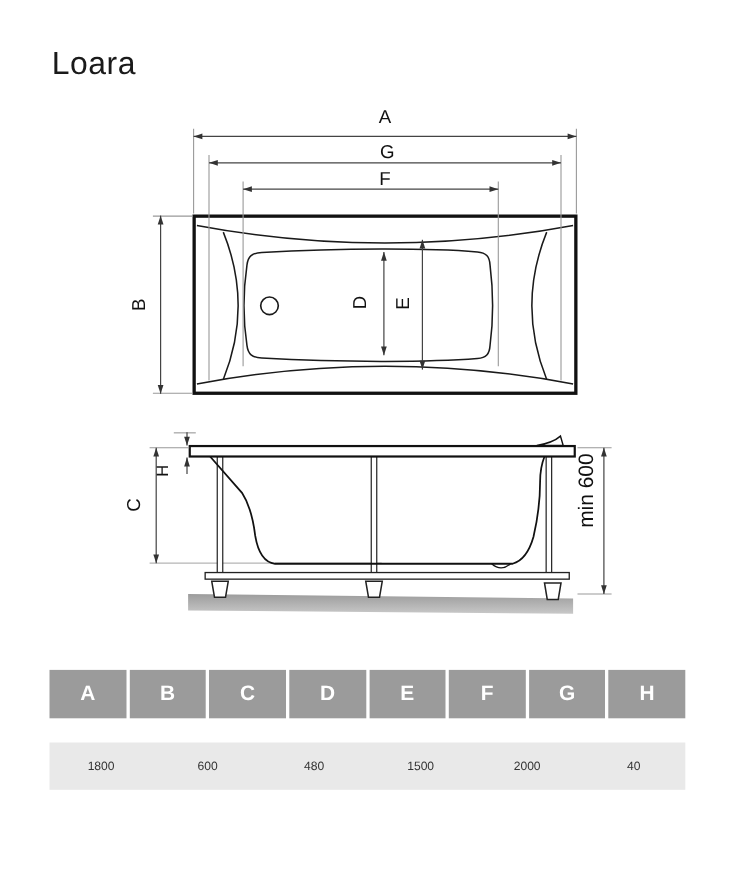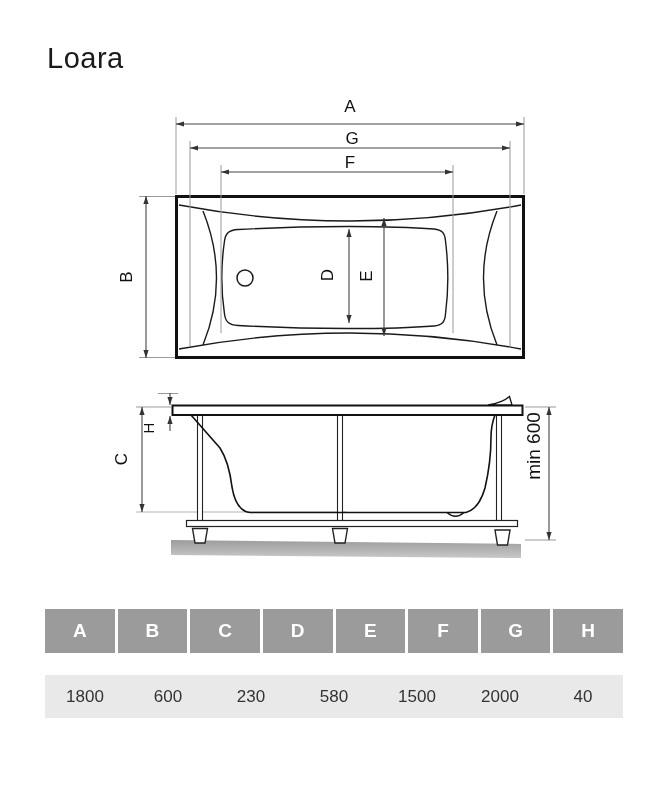--- a/index.html
+++ b/index.html
@@ -14,21 +14,21 @@
   .vlabel{position:absolute;font-size:17px;color:#111;white-space:nowrap;
           transform:translate(-50%,-50%) rotate(-90deg);}
   .vlabel.big{font-size:19px;}
   
   .spec-table{position:absolute;left:45px;top:609px;width:578px;}
   .thead{display:flex;gap:3px;height:44px;}
   .thead .cell{flex:1;background:#9b9b9b;color:#ffffff;font-weight:bold;
                font-size:19px;display:flex;align-items:center;justify-content:center;}
   .tgap{height:22px;}
   .tvals{display:flex;gap:3px;height:43px;background:#e9e9e9;}
-  .tvals .cell{flex:1;background:transparent;color:#333333;font-size:17px;
+  .tvals .cell{flex:1;background:transparent;color:#333333;font-size:11px;
                display:flex;align-items:center;justify-content:center;}
 </style>
 </head>
 <body>
 
 <div id="stage">
 
   <div class="title">Loara</div>
 
   <svg width="667" height="800" viewBox="0 0 667 800">
@@ -167,21 +167,20 @@
       <div class="cell">D</div>
       <div class="cell">E</div>
       <div class="cell">F</div>
       <div class="cell">G</div>
       <div class="cell">H</div>
     </div>
     <div class="tgap"></div>
     <div class="tvals">
       <div class="cell">1800</div>
       <div class="cell">600</div>
-      <div class="cell">230</div>
-      <div class="cell">580</div>
+      <div class="cell">480</div>
       <div class="cell">1500</div>
       <div class="cell">2000</div>
       <div class="cell">40</div>
     </div>
   </div>
 
 </div>
 
 </body></html>

